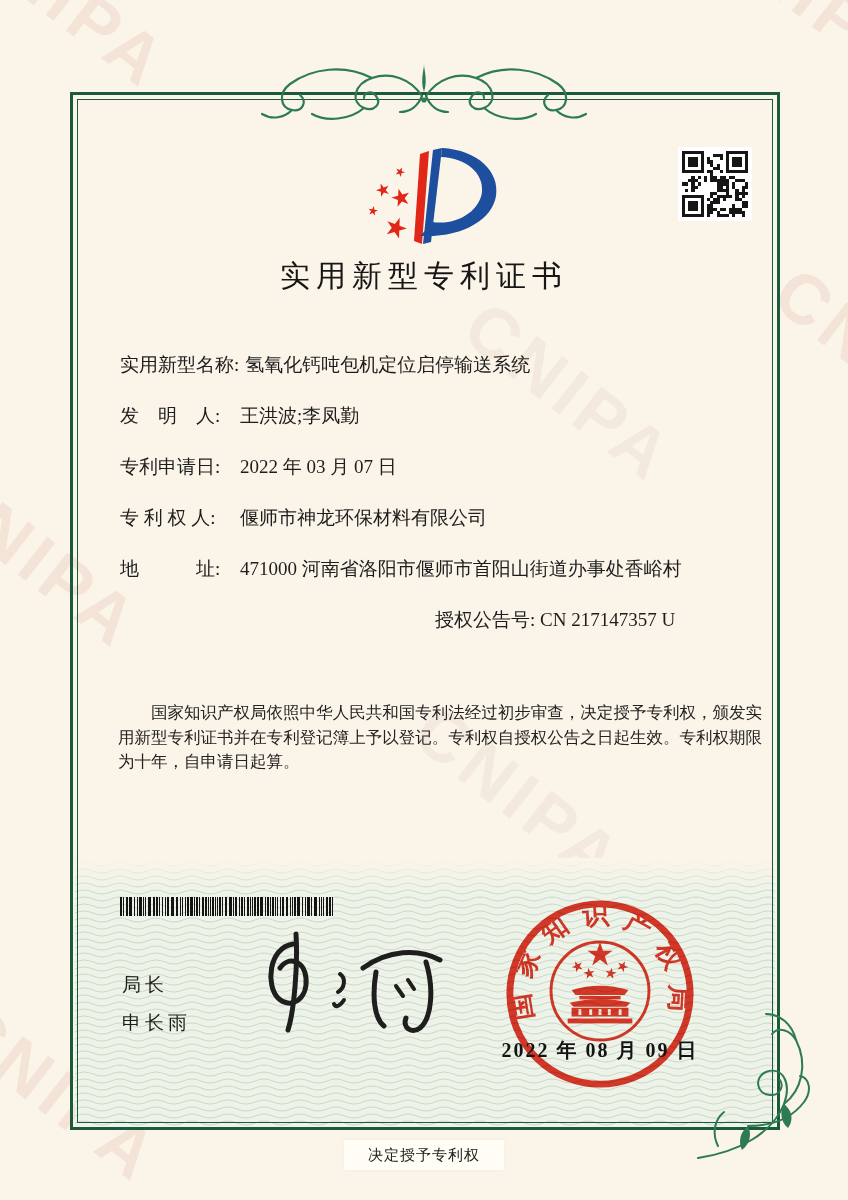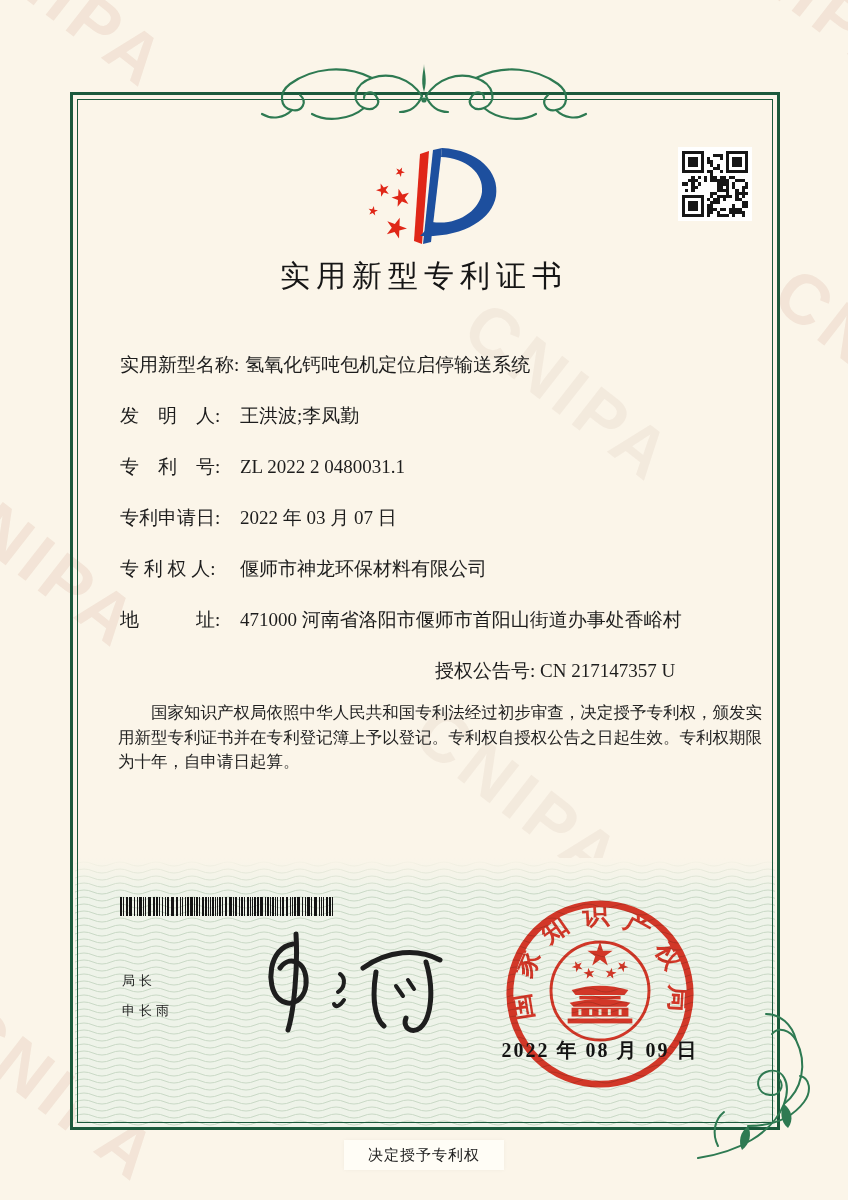--- a/index.html
+++ b/index.html
@@ -56,21 +56,21 @@
   .body-text {
     position:absolute; left:118px; top:701px; width:644px;
     font-size:16.5px; line-height:24.6px; text-align:justify; color:#222;
   }
   .body-text p { text-indent:2em; }
   .barcode {
     position:absolute; left:120px; top:897px; width:220px; height:19px;
     display:flex; align-items:stretch;
   }
   .barcode i { display:block; background:#141414; height:100%; }
-  .signer { position:absolute; left:122px; top:972px; font-size:13px;
+  .signer { position:absolute; left:122px; top:972px; font-size:19px;
             letter-spacing:4px; color:#1c1c1c; }
   .signer .name { margin-top:12px; }
   .sig { position:absolute; left:248px; top:926px; }
   .seal { position:absolute; left:502px; top:896px; mix-blend-mode:multiply; }
   .seal-date {
     position:absolute; left:500px; top:1037px; width:200px; text-align:center;
     font-size:20px; letter-spacing:2px; color:#141414; font-weight:bold;
   }
   .page-info {
     position:absolute; left:0; top:1095px; width:848px; text-align:center;
@@ -381,23 +381,20 @@
   <div class="title">实用新型专利证书</div>
 
   <div class="fields">
     <div class="frow">
       <span class="flabel">实用新型名称:</span><span class="fvalue">氢氧化钙吨包机定位启停输送系统</span>
     </div>
     <div class="frow">
       <span class="flabel">发　明　人:</span><span class="fvalue">王洪波;李凤勤</span>
     </div>
     <div class="frow">
-      <span class="flabel">专　利　号:</span><span class="fvalue">ZL 2022 2 0480031.1</span>
-    </div>
-    <div class="frow">
       <span class="flabel">专利申请日:</span><span class="fvalue">2022 年 03 月 07 日</span>
     </div>
     <div class="frow">
       <span class="flabel">专 利 权 人:</span><span class="fvalue">偃师市神龙环保材料有限公司</span>
     </div>
     <div class="frow">
       <span class="flabel">地　　　址:</span><span class="fvalue">471000 河南省洛阳市偃师市首阳山街道办事处香峪村</span>
     </div>
     <div class="frow">
       <span class="pair2">

